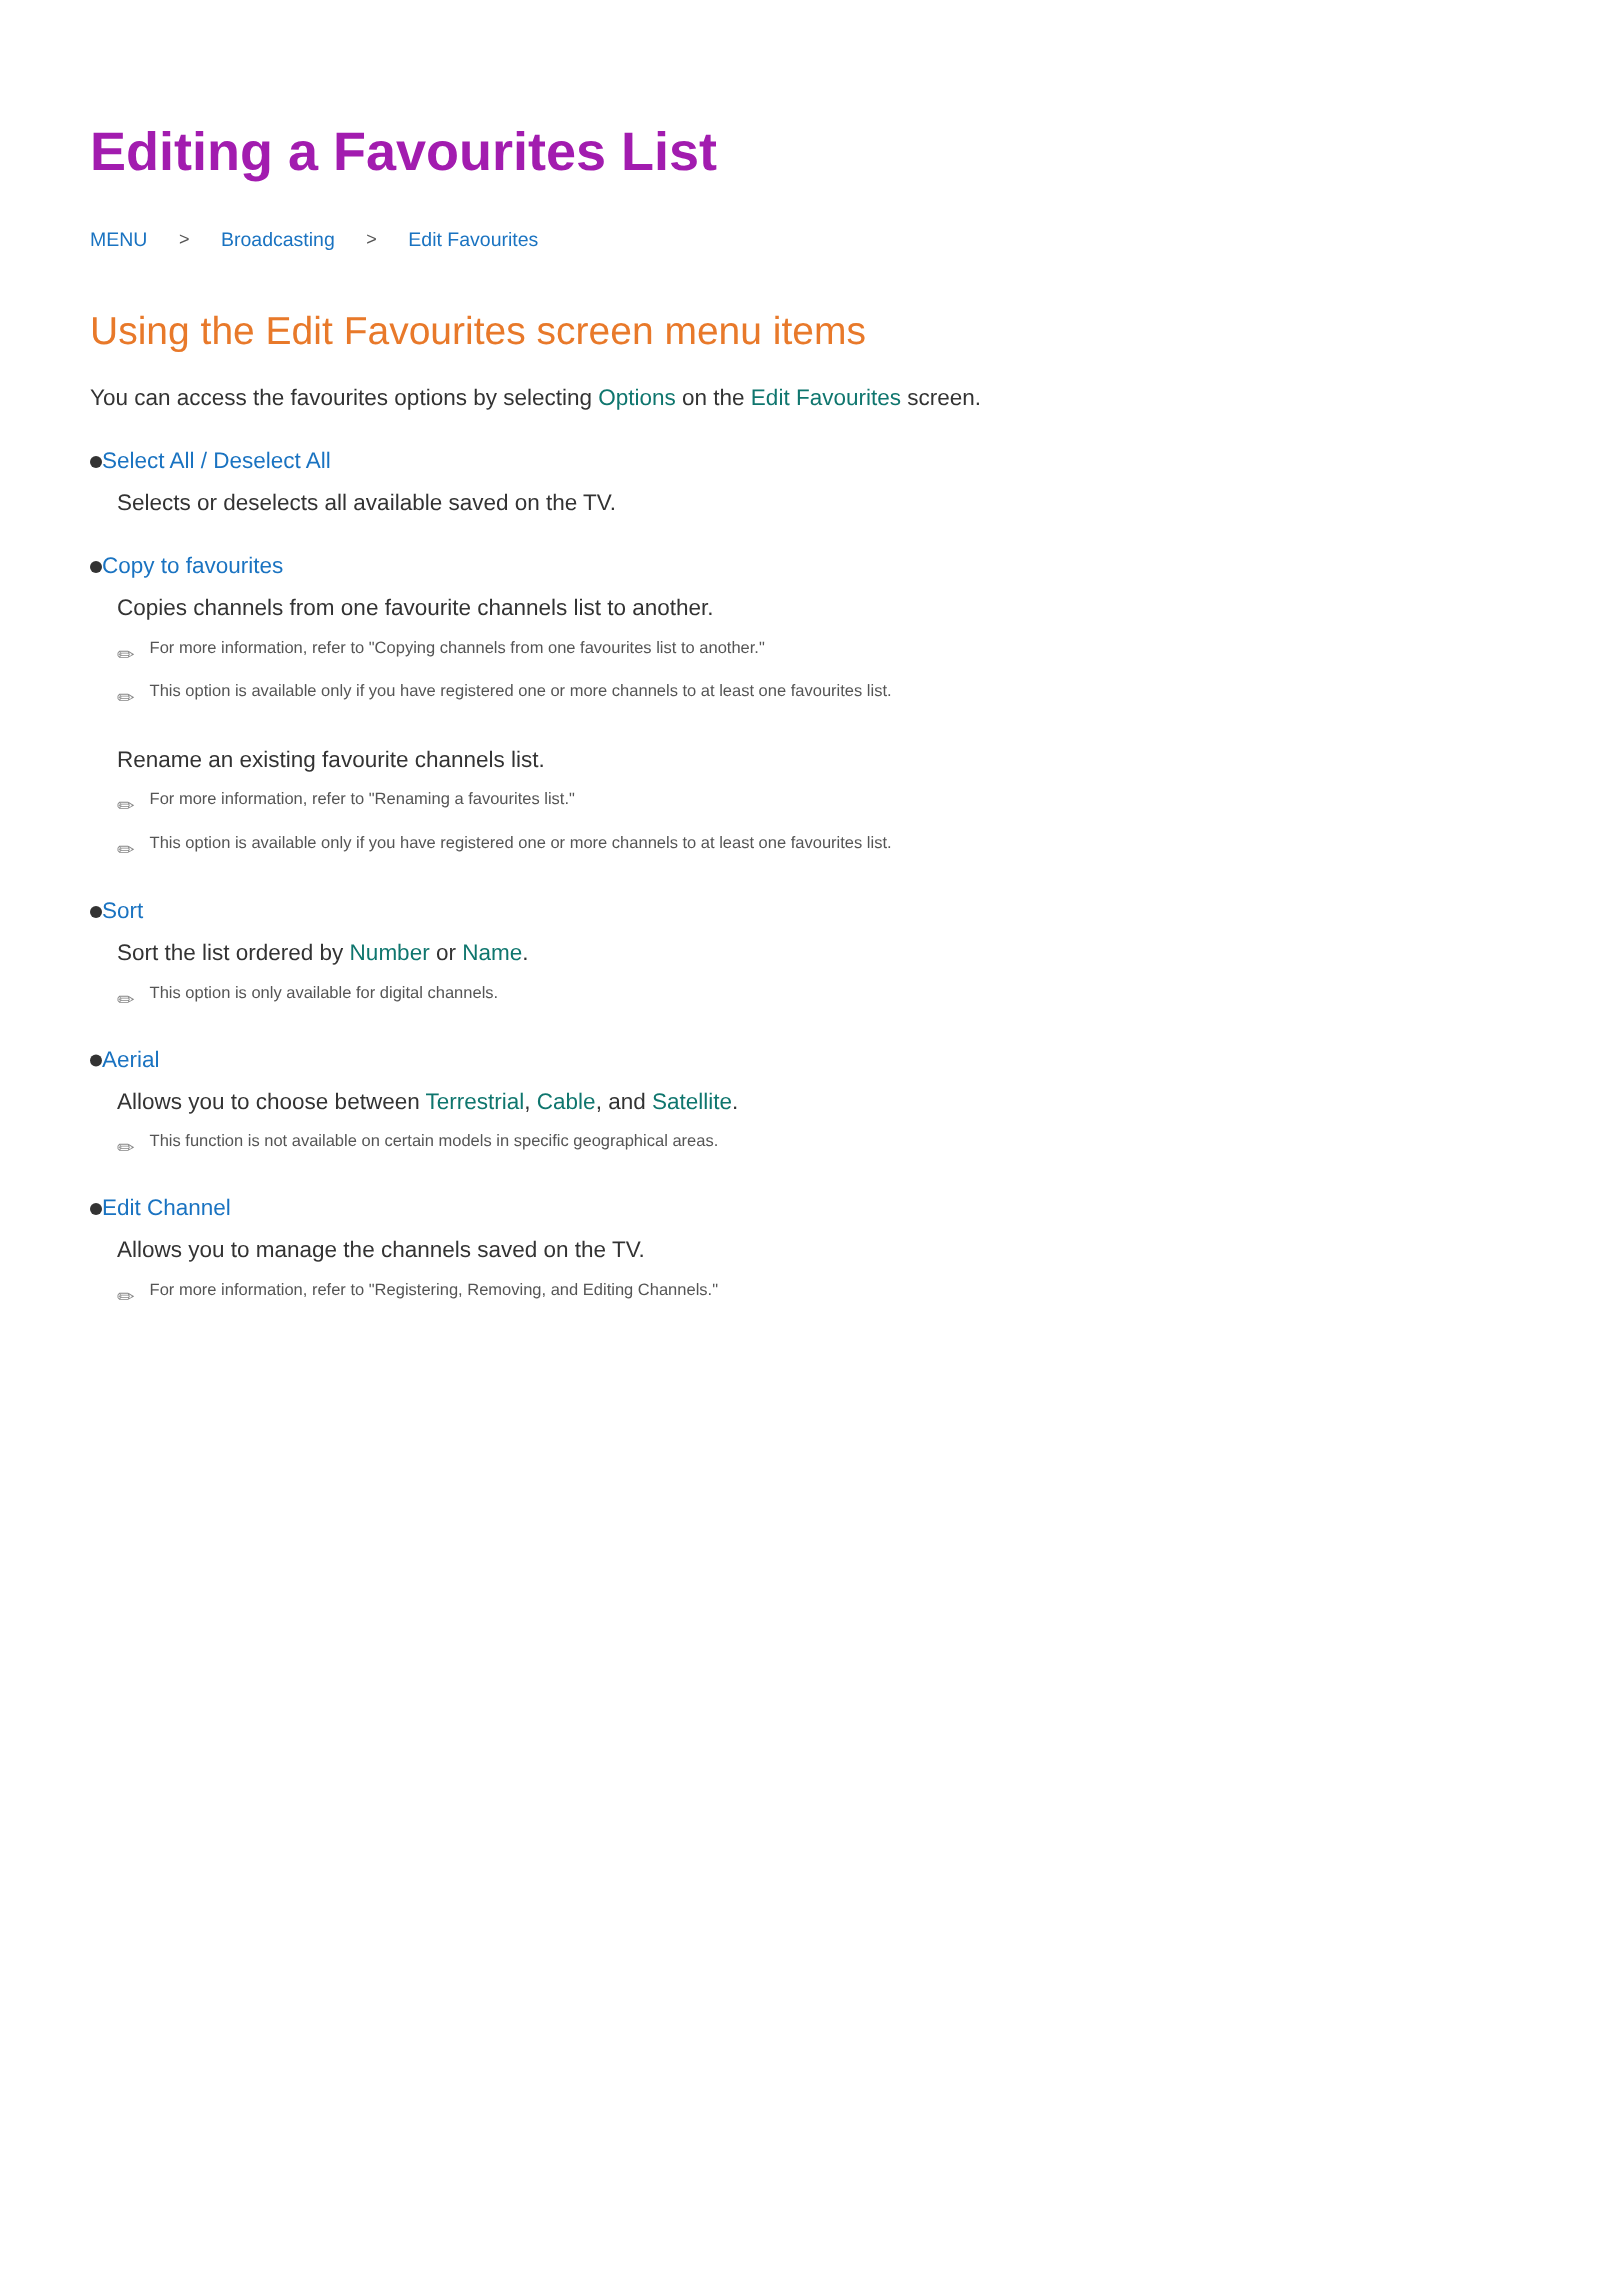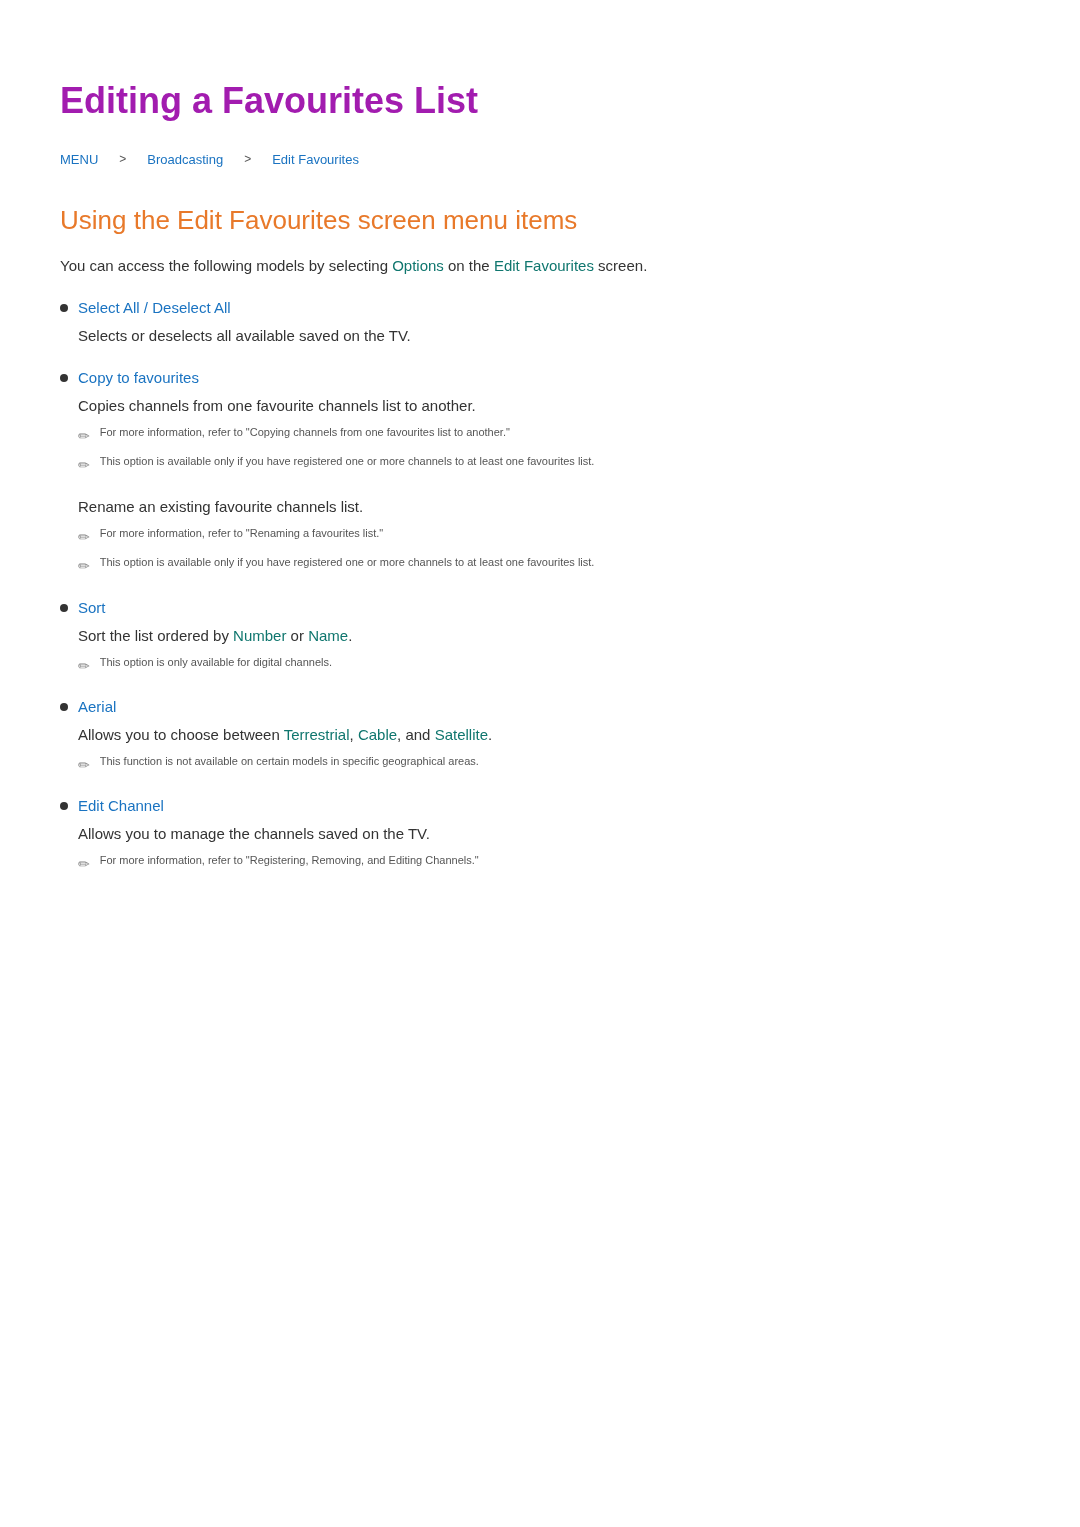--- a/index.html
+++ b/index.html
@@ -68,21 +68,20 @@
       margin: 0;
     }
 
     .menu-list > li {
       margin-bottom: 18px;
     }
 
     .bullet-item {
       display: flex;
       align-items: flex-start;
-      gap: 10px;
       margin-bottom: 4px;
     }
 
     .bullet-dot {
       width: 8px;
       height: 8px;
       background: #333;
       border-radius: 50%;
       margin-top: 8px;
       flex-shrink: 0;
@@ -139,21 +138,21 @@
   <a class="breadcrumb-item-link" href="#">MENU</a>
   <span class="breadcrumb-separator">&gt;</span>
   <a class="breadcrumb-item-link" href="#">Broadcasting</a>
   <span class="breadcrumb-separator">&gt;</span>
   <a class="breadcrumb-item-link" href="#">Edit Favourites</a>
 </nav>
 
 <h2 class="section-title">Using the Edit Favourites screen menu items</h2>
 
 <p class="intro-text">
-  <span>You can access the following models by selecting </span><a class="link" href="#">Options</a><span> on the </span><a class="link" href="#">Edit Favourites</a><span> screen.</span>
+  <span>You can access the favourites options by selecting </span><a class="link" href="#">Options</a><span> on the </span><a class="link" href="#">Edit Favourites</a><span> screen.</span>
 </p>
 
 <ul class="menu-list">
 
   <li>
     <div class="bullet-item">
       <span class="bullet-dot"></span>
       <a class="item-title-link" href="#">Select All / Deselect All</a>
     </div>
     <p class="item-description">Selects or deselects all available saved on the TV.</p>

